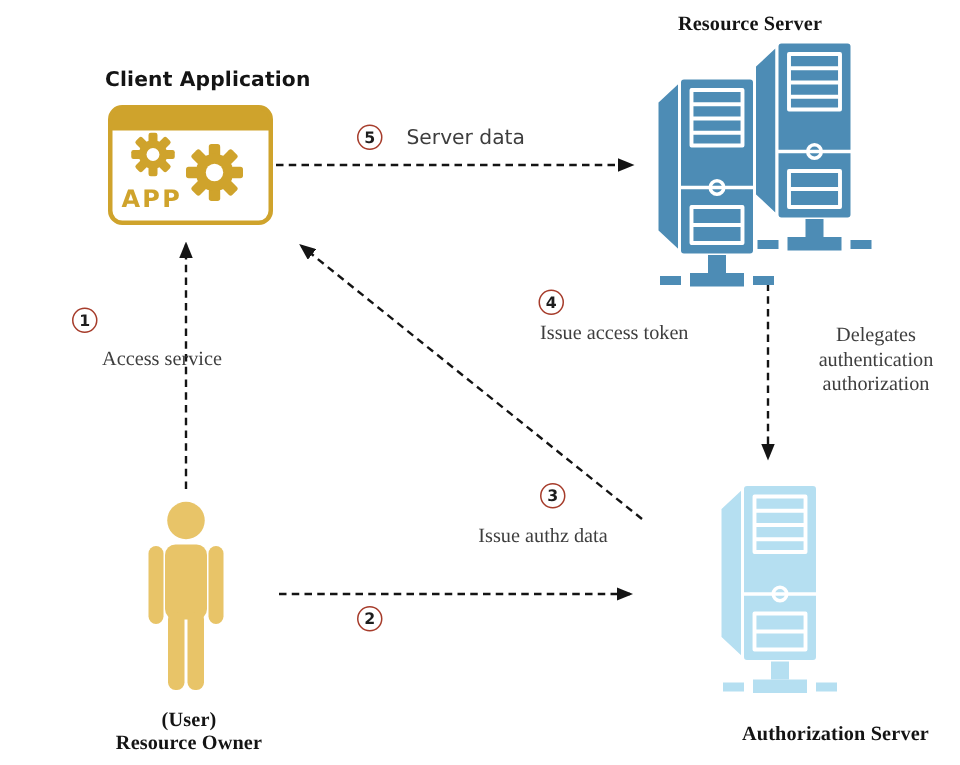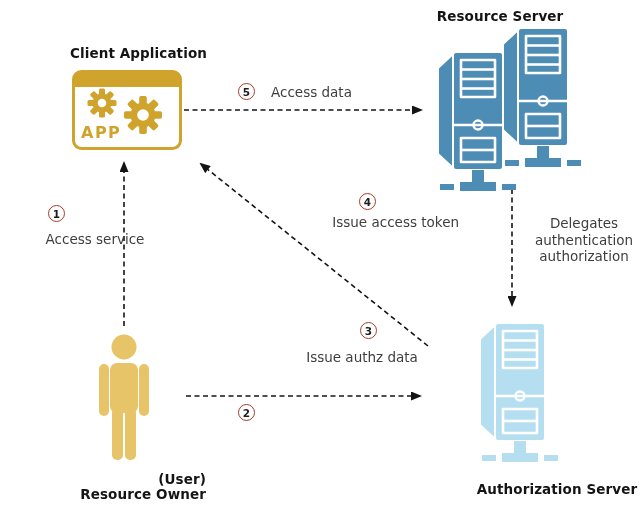--- a/index.html
+++ b/index.html
@@ -1,23 +1,23 @@
 <!DOCTYPE html>
 <html><head>
 <meta charset="utf-8">
 <style>
   html,body{margin:0;padding:0;background:#fff;}
   .canvas{
     position:relative;width:640px;height:510px;background:#ffffff;
     font-family:"DejaVu Sans","Liberation Sans",sans-serif;overflow:hidden;
   }
   .abs{position:absolute;}
-  .entity{font-size:13.5px;font-weight:bold;color:#141414;letter-spacing:.1px;text-align:right;}
+  .entity{font-size:13.5px;font-weight:bold;color:#141414;letter-spacing:.1px;}
   .steplbl{font-size:13.5px;color:#3e3e3e;white-space:nowrap;}
-  .center{text-align:center;}
+  .center{text-align:center;font-family:Liberation Serif, serif;}
   .badge{
     width:17px;height:17px;box-sizing:border-box;border:1.6px solid #a63c2b;border-radius:50%;
     display:flex;align-items:center;justify-content:center;
     font-size:10.5px;font-weight:bold;color:#1d1d1d;background:#fff;
   }
   .note{font-size:13.5px;color:#3e3e3e;line-height:16.5px;}
   svg{display:block;}
   .layer{left:0;top:0;}
 </style>
 </head>
@@ -119,40 +119,40 @@
     </g>
   </svg>
   <div class="abs center" style="left:46px;top:472px;width:160px;line-height:15px;">
     <div class="entity">(User)</div>
     <div class="entity">Resource Owner</div>
   </div>
 
   <div class="abs badge" style="left:48px;top:205px;">
       <span>1</span>
     </div>
-  <div class="abs steplbl center" style="left:3px;top:231px;width:112px;padding-left:36px;">Access service</div>
+  <div class="abs steplbl center" style="left:16px;top:231px;width:112px;padding-left:36px;">Access service</div>
 
   <div class="abs badge" style="left:238px;top:404px;">
       <span>2</span>
     </div>
 
   <div class="abs badge" style="left:360px;top:322px;">
       <span>3</span>
     </div>
   <div class="abs steplbl center" style="left:292px;top:349px;width:140px;">Issue authz data</div>
 
   <div class="abs badge" style="left:359px;top:193px;">
       <span>4</span>
     </div>
   <div class="abs steplbl center" style="left:299px;top:214px;width:160px;text-align:right;">Issue access token</div>
 
   <div class="abs badge" style="left:238px;top:83px;">
       <span>5</span>
     </div>
-  <div class="abs steplbl" style="left:271px;top:84px;">Access data</div>
+  <div class="abs steplbl" style="left:271px;top:84px;">Server data</div>
 
   <div class="abs note center" style="left:512px;top:215px;width:144px;">
     <div>Delegates</div>
     <div>authentication</div>
     <div>authorization</div>
   </div>
 
 </div>
 
 </body></html>

